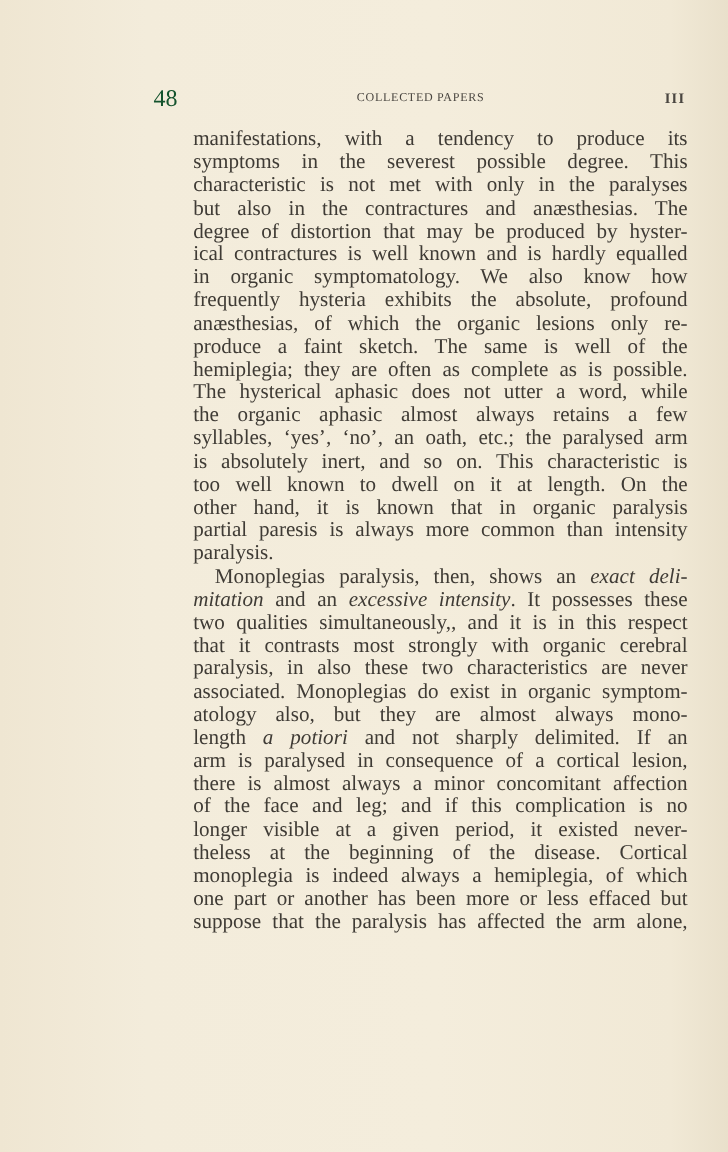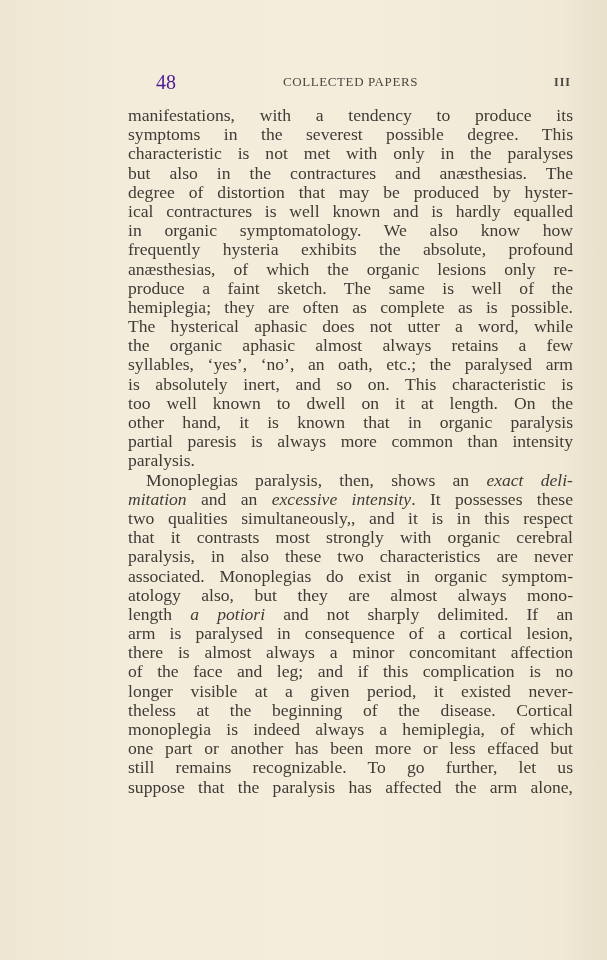--- a/index.html
+++ b/index.html
@@ -26,48 +26,48 @@
       height: 24px;
       margin-bottom: 12px;
       font-family: "Liberation Serif", serif;
     }
     .folio {
       position: absolute;
       left: 0;
       top: 0;
       font-size: 20px;
       line-height: 24px;
-      color: #4c1d95;
-      margin-left: 28px;
+      color: #14532d;
     }
     .head-title {
       position: absolute;
       left: 0;
       right: 0;
       top: 4px;
       text-align: center;
-      font-size: 13px;
+      font-size: 10px;
       letter-spacing: 0.6px;
       line-height: 16px;
       color: #4a4640;
     }
     .head-section {
       position: absolute;
       right: 2px;
       top: 4px;
       font-size: 12px;
       letter-spacing: 1px;
       line-height: 16px;
       color: #4a4640;
       font-weight: bold;
     }
     .body-text {
       font-family: "Liberation Serif", serif;
       font-size: 17.6px;
       line-height: 19.2px;
+      margin-left: 33px;
     }
     .line {
       display: block;
       white-space: nowrap;
       text-align: justify;
       text-align-last: justify;
       height: 19.2px;
     }
     .line.last {
       text-align-last: left;
@@ -124,17 +124,16 @@
       <span class="line">associated. Monoplegias do exist in organic symptom-</span>
       <span class="line">atology also, but they are almost always mono-</span>
       <span class="line"><span>length </span><em>a potiori</em><span> and not sharply delimited. If an</span></span>
       <span class="line">arm is paralysed in consequence of a cortical lesion,</span>
       <span class="line">there is almost always a minor concomitant affection</span>
       <span class="line">of the face and leg; and if this complication is no</span>
       <span class="line">longer visible at a given period, it existed never-</span>
       <span class="line">theless at the beginning of the disease. Cortical</span>
       <span class="line">monoplegia is indeed always a hemiplegia, of which</span>
       <span class="line">one part or another has been more or less effaced but</span>
-      <span class="line">still remains recognizable. To go further, let us</span>
       <span class="line">suppose that the paralysis has affected the arm alone,</span>
     </div>
   </div>
 </div>
 
 </body></html>

